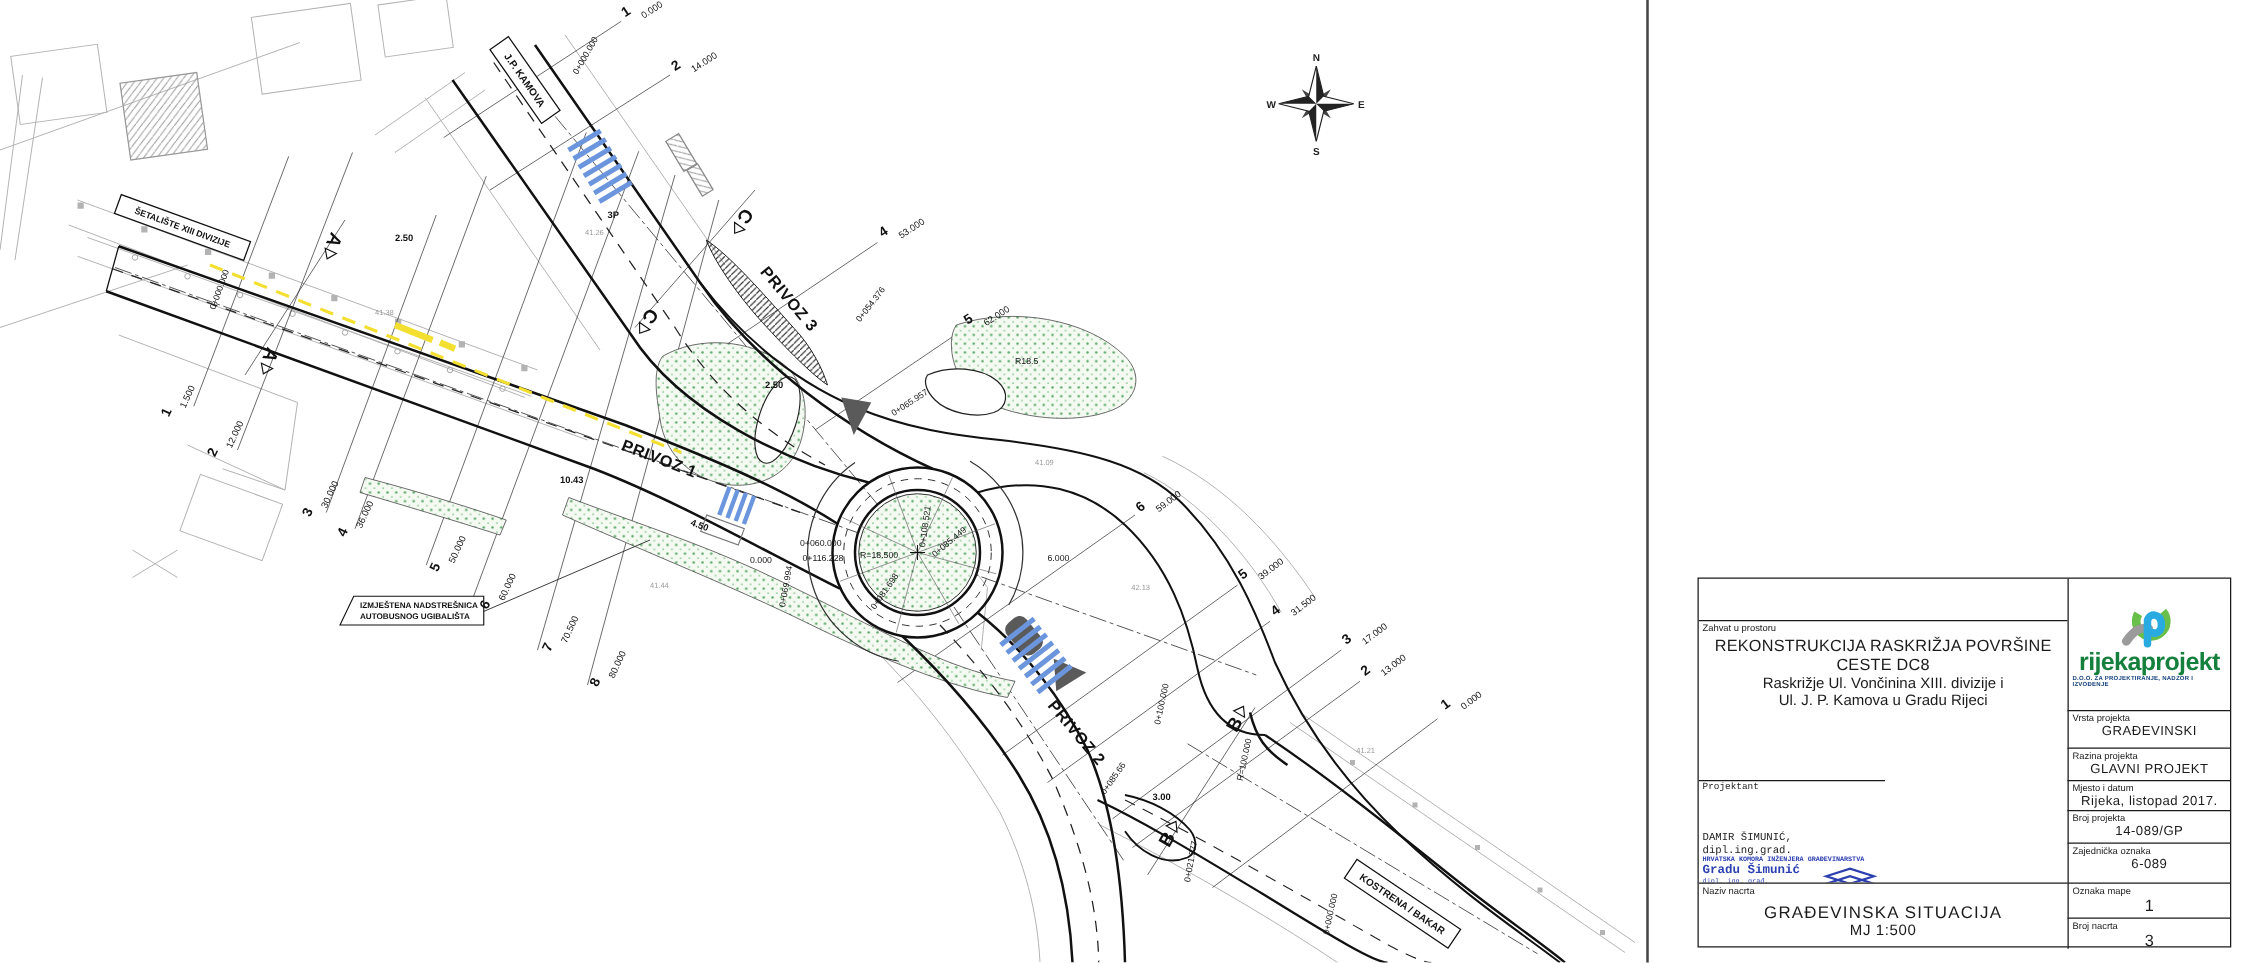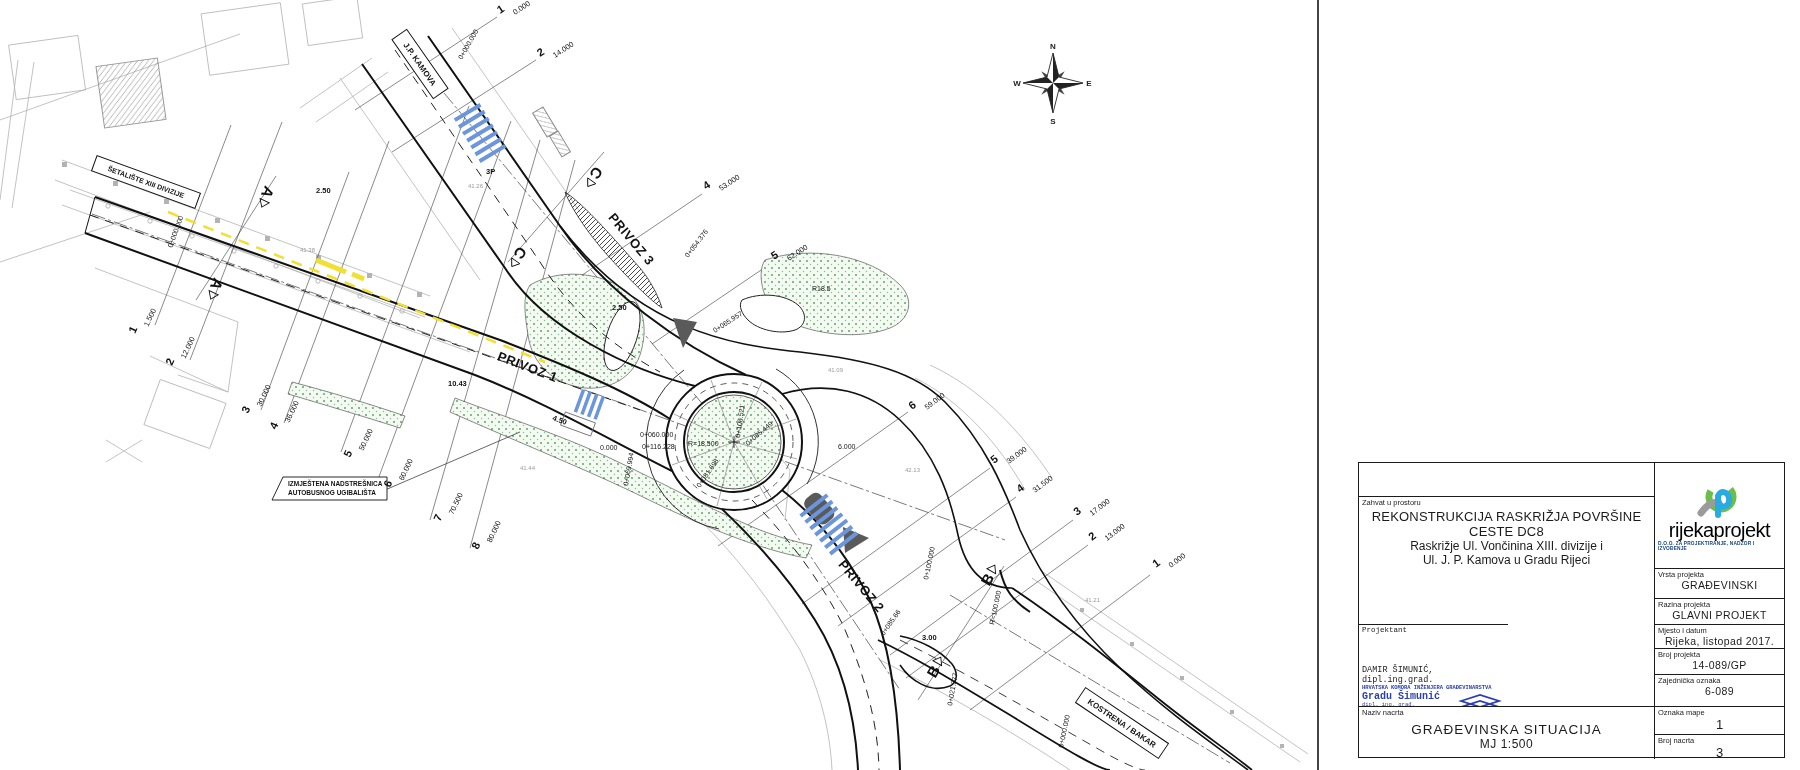--- a/index.html
+++ b/index.html
@@ -26,21 +26,21 @@
   .v-name{font-size:8.5px;text-align:left;margin-top:30px;}
   .v-num{font-size:13px;text-align:center;}
   .stamp{position:relative;height:56px;color:#2b3fb0;}
   .stamp .s1{font-size:5.4px;font-weight:bold;line-height:6px;}
   .stamp .s2{font-size:10px;font-weight:bold;line-height:11px;}
   .stamp .s3{font-size:5.5px;line-height:6px;}
   .stamp .s4{font-size:5.5px;line-height:6px;}
   .stamp .g{position:absolute;right:2px;bottom:2px;font-size:9px;font-weight:bold;}
   .stamp svg{position:absolute;}
   .logocell{display:flex;flex-direction:column;align-items:center;justify-content:center;height:100%;}
-  .wordmark{font-size:20px;font-weight:normal;color:#000000;letter-spacing:-0.5px;line-height:20px;}
+  .wordmark{font-size:20px;font-weight:bold;color:#15803d;letter-spacing:-0.5px;line-height:20px;}
   .tagline{font-size:4.8px;font-weight:bold;color:#14417c;letter-spacing:.2px;margin-top:1px;}
   
   text{font-family:"Liberation Sans",sans-serif;}
   .st{font-size:7px;fill:#161616;}
   .stb{font-size:7.5px;font-weight:bold;fill:#111;}
   .secno{font-size:11px;font-weight:bold;fill:#111;}
   .secch{font-size:7.5px;fill:#111;}
   .roadlbl{font-size:13px;font-weight:bold;fill:#111;letter-spacing:.5px;}
   .boxlbl{font-size:8px;font-weight:bold;fill:#111;}
   .boxlbl2{font-size:7px;font-weight:bold;fill:#111;}

